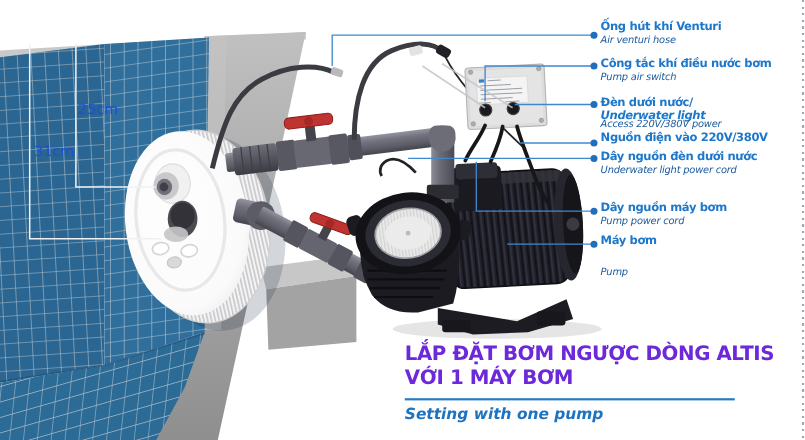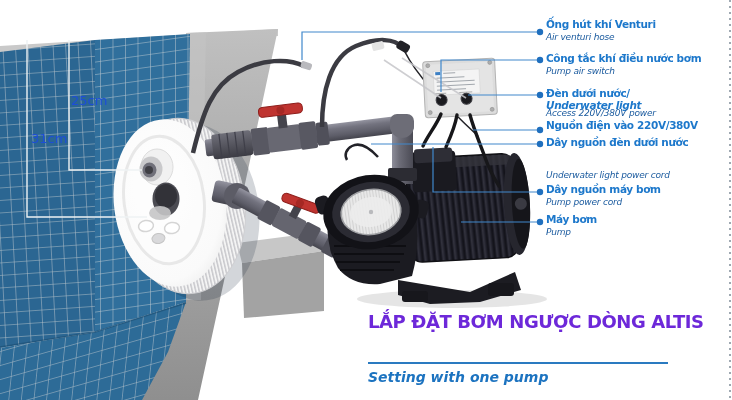--- a/index.html
+++ b/index.html
@@ -243,34 +243,35 @@
 <div class="callout" style="top:88px;">
   <span class="cl-row">
     <span class="cl-bold">Đèn dưới nước/</span>
     <span class="cl-bold cl-it">Underwater light</span>
   </span>
 </div>
 <div class="callout" style="top:108px;">
   <span class="cl-sub" style="margin-top:0;">Access 220V/380V power</span>
   <span class="cl-bold" style="margin-top:2px;">Nguồn điện vào 220V/380V</span>
 </div>
-<div class="callout" style="top:137px;gap:20px;">
+<div class="callout" style="top:137px;">
   <span class="cl-bold">Dây nguồn đèn dưới nước</span>
   <span class="cl-sub">Underwater light power cord</span>
 </div>
 <div class="callout" style="top:184px;">
   <span class="cl-bold">Dây nguồn máy bơm</span>
   <span class="cl-sub">Pump power cord</span>
 </div>
-<div class="callout" style="top:214px;">
+<div class="callout" style="top:214px;gap:16px;">
   <span class="cl-bold">Máy bơm</span>
   <span class="cl-sub">Pump</span>
 </div>
 
 <div class="title-block">
   <div class="title-line">LẮP ĐẶT BƠM NGƯỢC DÒNG ALTIS</div>
+  <div class="title-line">VỚI 1 MÁY BƠM</div>
 </div>
 <div class="title-rule"></div>
 <div class="title-sub">Setting with one pump</div>
 
 <div class="dots"></div>
 
 </div>
 
 </body></html>

